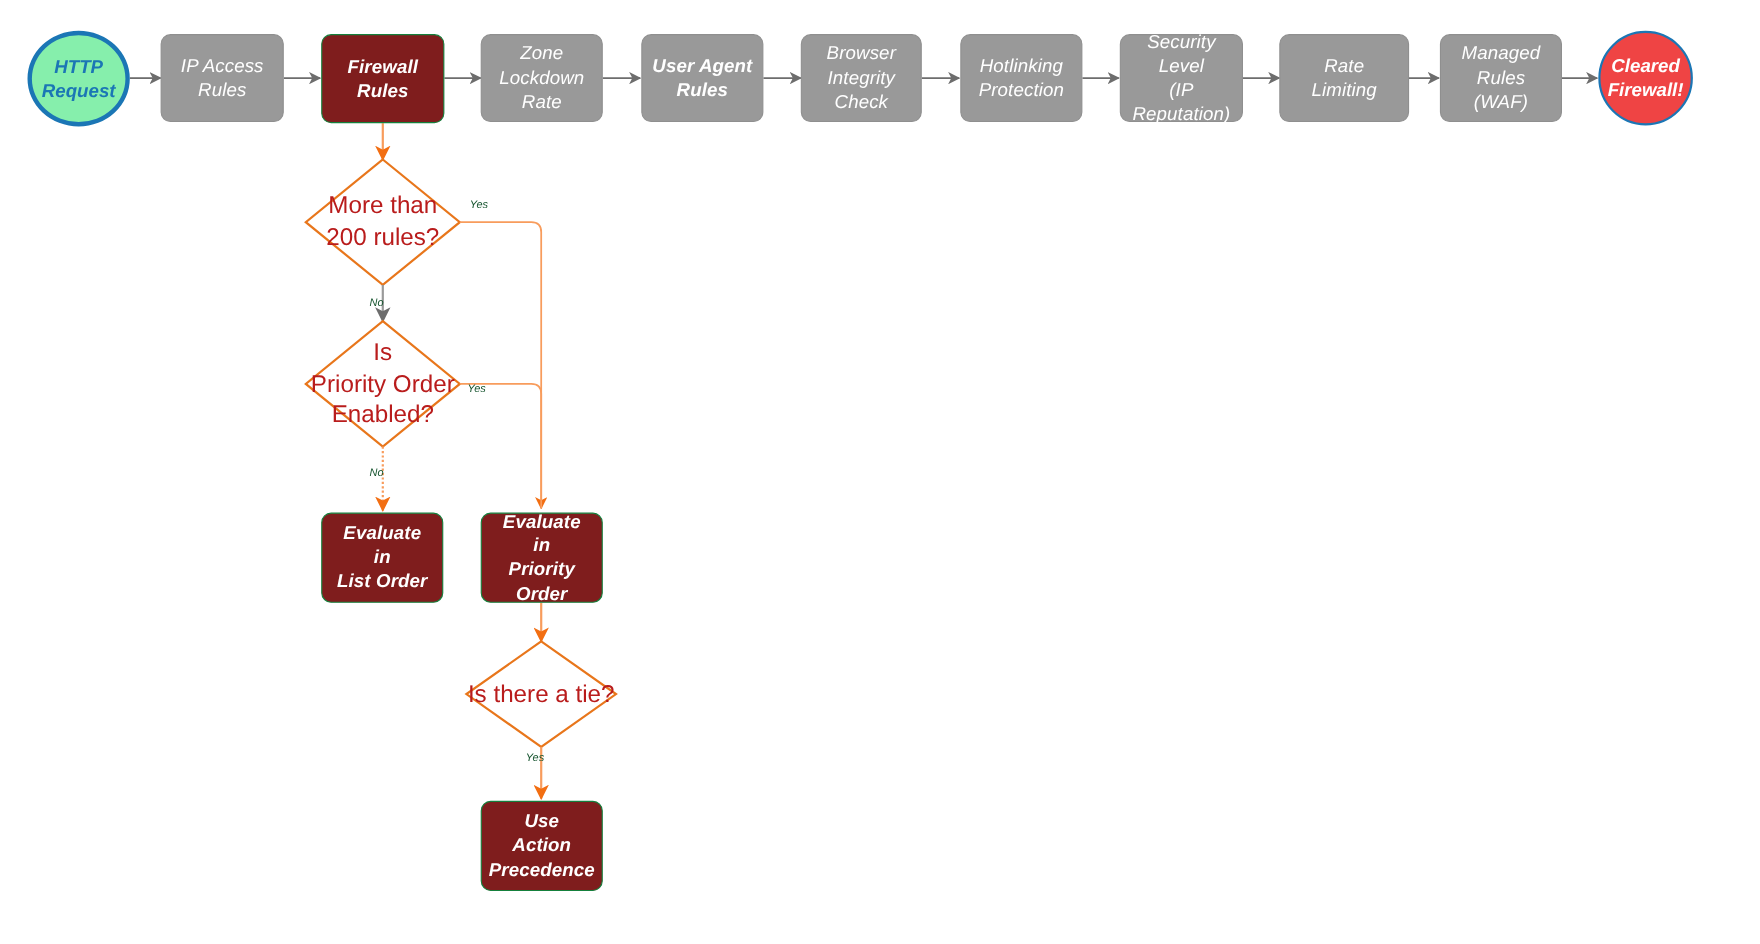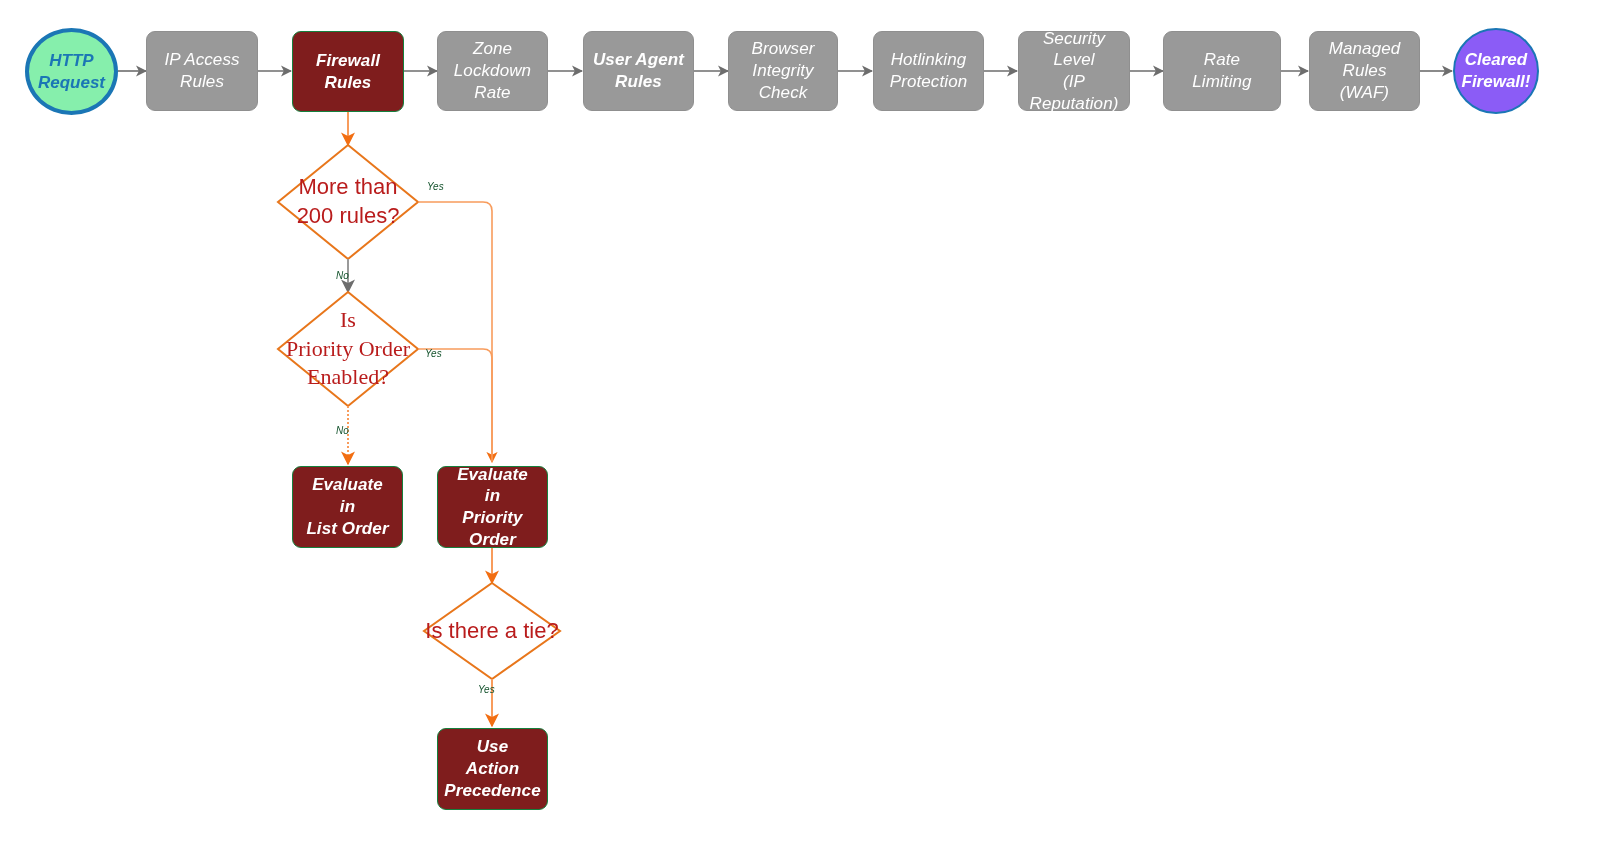--- a/index.html
+++ b/index.html
@@ -53,21 +53,21 @@
     font-style: italic;
     font-weight: bold;
     font-size: 17px;
   }
   .circle.hollow {
     background: #86efac;
     border: 4px solid #1B76B5;
     color: #1B76B5;
   }
   .circle.filled {
-    background: #8b5cf6;
+    background: #ef4444;
     border: 2px solid #1B76B5;
     color: #ffffff;
   }
   
   .diamond-label {
     position: absolute;
     display: flex;
     align-items: center;
     justify-content: center;
     text-align: center;
@@ -168,21 +168,21 @@
   <div class="node proc gray" style="left:1309px; top:31px; width:111px; height:80px;">Managed
 Rules
 (WAF)</div>
 
   <div class="node circle filled" style="left:1453px; top:28px; width:86px; height:86px;">Cleared
 Firewall!</div>
 
   <div class="diamond-label" style="left:278px; top:172px; width:140px; height:60px;">More than
 200 rules?</div>
 
-  <div class="diamond-label" style="left:268px; top:316px; width:160px; height:66px;font-family:Liberation Serif, serif;">Is
+  <div class="diamond-label" style="left:268px; top:316px; width:160px; height:66px;">Is
 Priority Order
 Enabled?</div>
 
   <div class="diamond-label" style="left:422px; top:616px; width:140px; height:30px;">Is there a tie?</div>
 
   <div class="node proc orange" style="left:292px; top:466px; width:111px; height:82px;">Evaluate
 in
 List Order</div>
 
   <div class="node proc orange" style="left:437px; top:466px; width:111px; height:82px;">Evaluate

